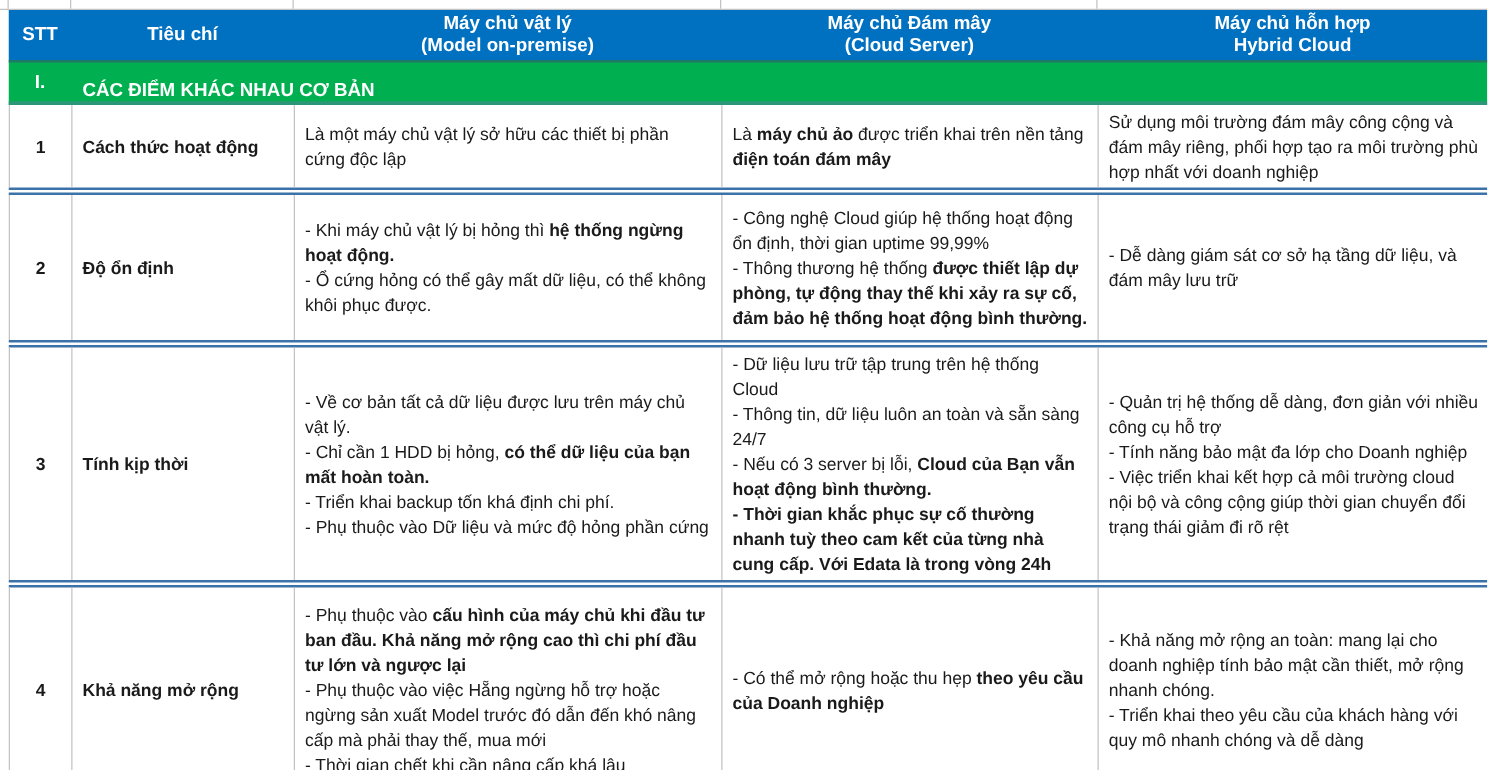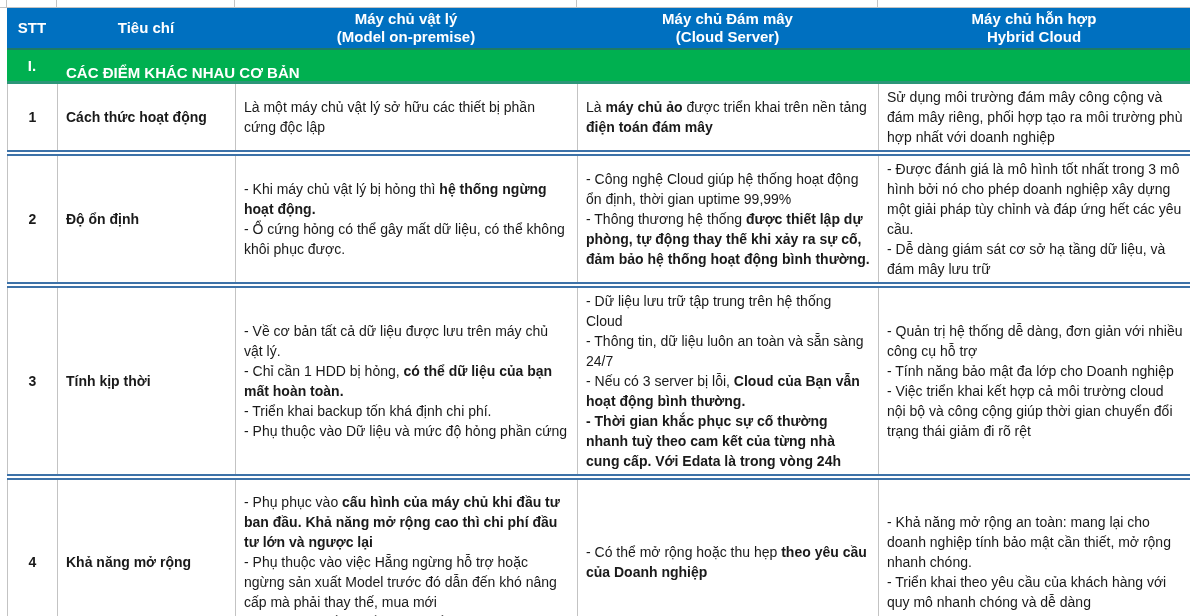--- a/index.html
+++ b/index.html
@@ -125,21 +125,20 @@
           </div>
         </div>
         <div class="cell c4">
           <div class="content">
             <div class="item"><span>- Công nghệ Cloud giúp hệ thống hoạt động ổn định, thời gian uptime 99,99%</span></div>
             <div class="item"><span>- Thông thương hệ thống </span><span class="b">được thiết lập dự phòng, tự động thay thế khi xảy ra sự cố, đảm bảo hệ thống hoạt động bình thường.</span></div>
           </div>
         </div>
         <div class="cell c5">
           <div class="content">
-            <div class="item"><span>- Được đánh giá là mô hình tốt nhất trong 3 mô hình bởi nó cho phép doanh nghiệp xây dựng một giải pháp tùy chỉnh và đáp ứng hết các yêu cầu.</span></div>
             <div class="item"><span>- Dễ dàng giám sát cơ sở hạ tầng dữ liệu, và đám mây lưu trữ</span></div>
           </div>
         </div>
       </div>
       <div class="sep"></div>
       <div class="drow" style="min-height: 169px;">
         <div class="cell c1">3</div>
         <div class="cell c2">Tính kịp thời</div>
         <div class="cell c3">
           <div class="content">
@@ -164,21 +163,21 @@
             <div class="item"><span>- Việc triển khai kết hợp cả môi trường cloud nội bộ và công cộng giúp thời gian chuyển đổi trạng thái giảm đi rõ rệt</span></div>
           </div>
         </div>
       </div>
       <div class="sep"></div>
       <div class="drow" style="min-height: 164px;">
         <div class="cell c1">4</div>
         <div class="cell c2">Khả năng mở rộng</div>
         <div class="cell c3">
           <div class="content">
-            <div class="item"><span>- Phụ phục vào </span><span class="b">cấu hình của máy chủ khi đầu tư ban đầu. Khả năng mở rộng cao thì chi phí đầu tư lớn và ngược lại</span></div>
+            <div class="item"><span>- Phụ thuộc vào </span><span class="b">cấu hình của máy chủ khi đầu tư ban đầu. Khả năng mở rộng cao thì chi phí đầu tư lớn và ngược lại</span></div>
             <div class="item"><span>- Phụ thuộc vào việc Hẵng ngừng hỗ trợ hoặc ngừng sản xuất Model trước đó dẫn đến khó nâng cấp mà phải thay thế, mua mới</span></div>
             <div class="item"><span>- Thời gian chết khi cần nâng cấp khá lâu</span></div>
           </div>
         </div>
         <div class="cell c4">
           <div class="content">
             <div class="item"><span>- Có thể mở rộng hoặc thu hẹp </span><span class="b">theo yêu cầu của Doanh nghiệp</span></div>
           </div>
         </div>
         <div class="cell c5">

